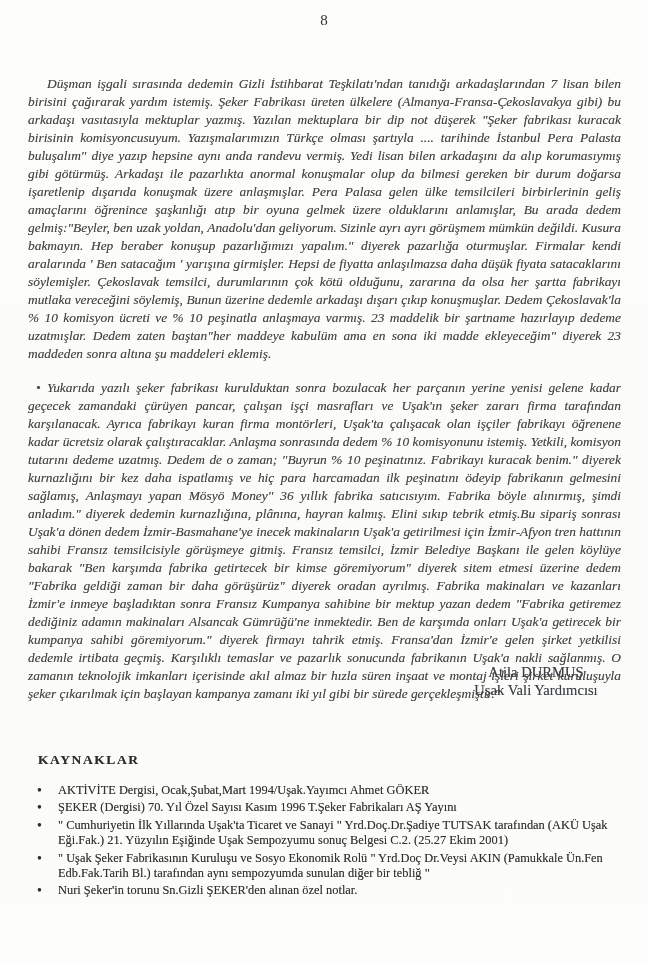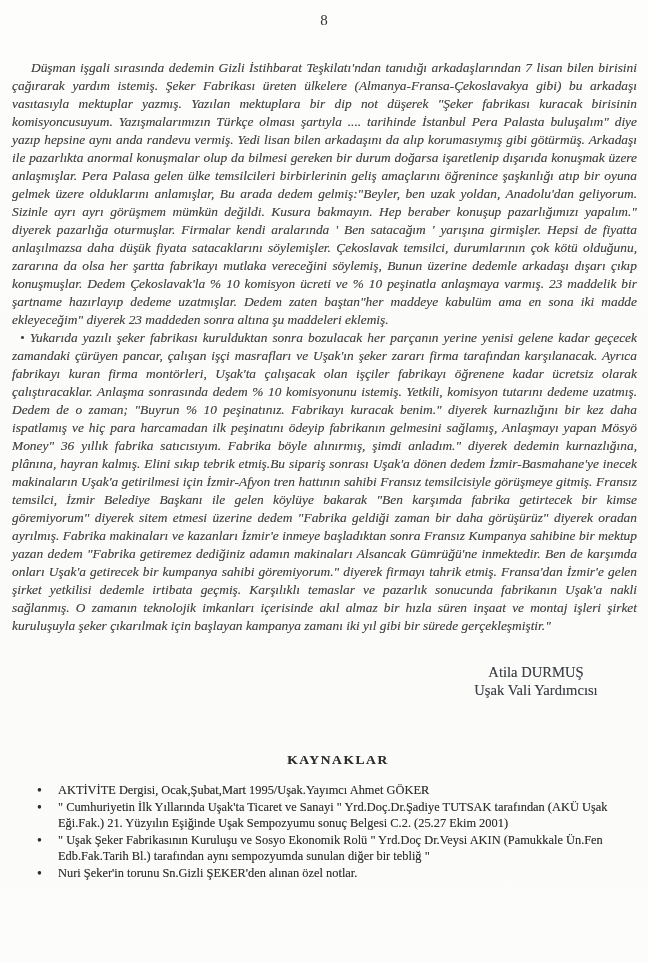--- a/index.html
+++ b/index.html
@@ -30,21 +30,21 @@
     top: 59px;
     left: 12px;
     width: 625px;
     font-style: italic;
     font-size: 13.4px;
     line-height: 18px;
     text-align: justify;
     color: #474645;
     text-shadow: 0 0 0.5px rgba(80,78,76,0.55);
   }
-  .body-text p { margin: 0; }
+  .body-text p { margin: 16px; }
   .body-text p.indent-first { text-indent: 19px; }
   .body-text p.bullet-para { text-indent: 8px; }
 
   .signature {
     position: absolute;
     top: 664px;
     left: 410px;
     width: 252px;
     text-align: center;
     font-size: 14.6px;
@@ -61,21 +61,20 @@
     color: #313130;
     text-shadow: 0 0 0.4px rgba(60,60,58,0.5);
   }
   .ref-heading {
     font-size: 13.5px;
     font-weight: bold;
     letter-spacing: 1.6px;
     color: #2d2d2c;
     margin-left: 2px;
     margin-bottom: 15px;
-    text-align: center;
   }
   .ref-list {
     list-style: none;
     font-size: 12.4px;
     line-height: 15.4px;
   }
   .ref-list li {
     position: relative;
     padding-left: 22px;
     margin-bottom: 2px;
@@ -102,20 +101,21 @@
   </div>
 
   <div class="signature">
     <div>Atila DURMUŞ</div>
     <div>Uşak Vali Yardımcısı</div>
   </div>
 
   <div class="references">
     <div class="ref-heading">KAYNAKLAR</div>
     <ul class="ref-list">
-      <li>AKTİVİTE Dergisi, Ocak,Şubat,Mart 1995/Uşak.Yayımcı Ahmet GÖKER</li>
+      <li>AKTİVİTE Dergisi, Ocak,Şubat,Mart 1994/Uşak.Yayımcı Ahmet GÖKER</li>
+      <li>ŞEKER (Dergisi)  70. Yıl Özel Sayısı Kasım 1996 T.Şeker Fabrikaları AŞ Yayını</li>
       <li>" Cumhuriyetin İlk Yıllarında Uşak'ta Ticaret ve Sanayi " Yrd.Doç.Dr.Şadiye TUTSAK tarafından (AKÜ Uşak Eği.Fak.) 21. Yüzyılın Eşiğinde Uşak Sempozyumu sonuç Belgesi C.2. (25.27 Ekim 2001)</li>
       <li>" Uşak Şeker Fabrikasının Kuruluşu ve Sosyo Ekonomik Rolü " Yrd.Doç Dr.Veysi AKIN (Pamukkale Ün.Fen Edb.Fak.Tarih Bl.) tarafından aynı sempozyumda sunulan diğer bir tebliğ "</li>
       <li>Nuri Şeker'in torunu Sn.Gizli ŞEKER'den alınan özel notlar.</li>
     </ul>
   </div>
 
 </div>
 
 </body></html>

